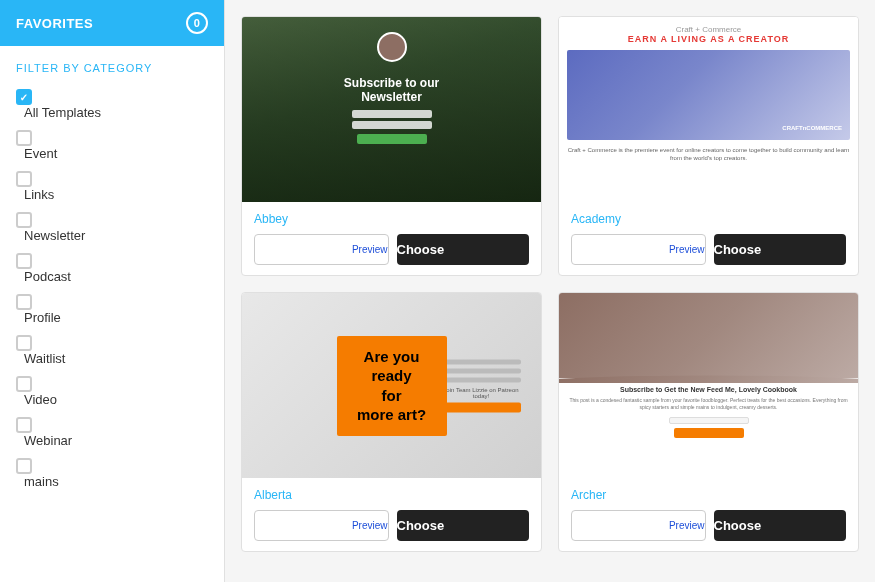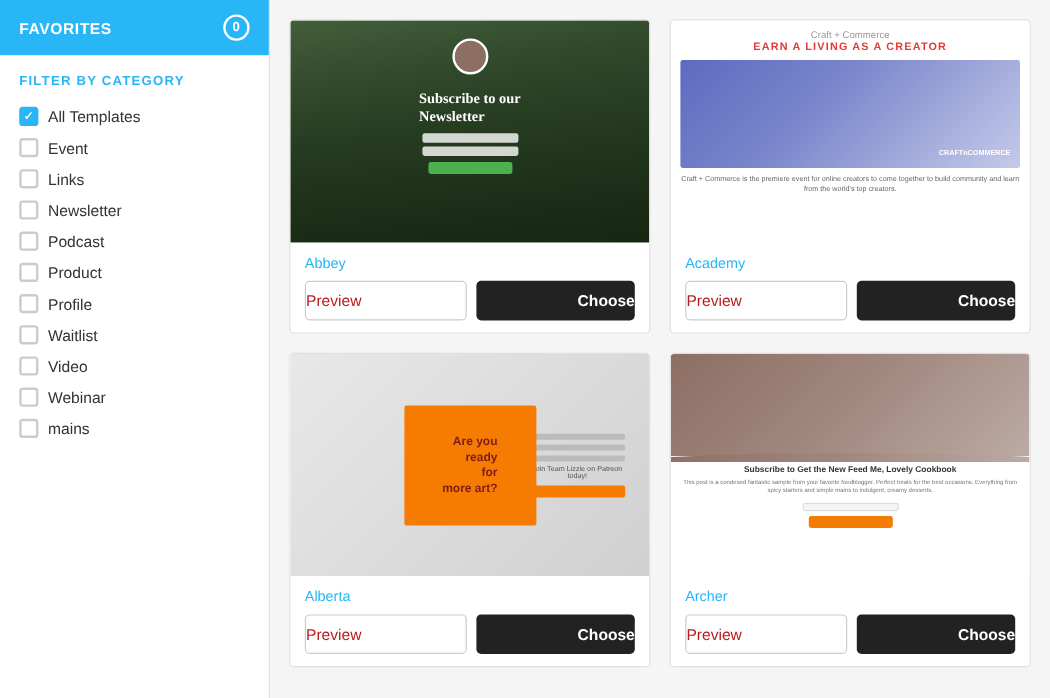--- a/index.html
+++ b/index.html
@@ -48,37 +48,38 @@
       display: flex;
       align-items: center;
       justify-content: center;
       font-size: 11px;
       font-weight: 700;
       color: #fff;
     }
 
     .filter-label {
       font-size: 11px;
-      font-weight: 700;
+      font-weight: 400;
       color: #29b6f6;
       letter-spacing: 1px;
       padding: 16px 16px 10px;
       text-transform: uppercase;
     }
 
     .category-list {
       list-style: none;
       padding: 0 16px;
     }
 
     .category-item {
       display: flex;
-      align-items: flex-end;
+      align-items: flex-start;
       padding: 5px 0;
       cursor: pointer;
+      flex-direction: column;
     }
 
     .category-item label {
       font-size: 13px;
       color: #333;
       cursor: pointer;
       margin-left: 8px;
     }
 
     .checkbox {
@@ -143,23 +144,22 @@
     }
     .preview-abbey::before {
       content: '';
       position: absolute;
       inset: 0;
       background: linear-gradient(to bottom, rgba(60,80,50,0.4) 0%, rgba(20,35,15,0.7) 100%);
     }
     .preview-abbey .subscribe-box {
       position: relative;
       z-index: 1;
-      text-align: left;
+      text-align: center;
       color: #fff;
-      font-family: Liberation Serif, serif;
     }
     .preview-abbey .subscribe-box .title {
       font-size: 12px;
       font-weight: 700;
       margin-bottom: 6px;
     }
     .preview-abbey .subscribe-box .input-fake {
       width: 80px;
       height: 8px;
       background: rgba(255,255,255,0.8);
@@ -248,24 +248,24 @@
       width: 110px;
       height: 100px;
       display: flex;
       align-items: center;
       justify-content: center;
       border-radius: 2px;
       padding: 10px;
       z-index: 1;
     }
     .preview-alberta .orange-box .art-text {
-      color: #7f1d1d;
-      font-size: 10px;
-      font-weight: 700;
-      text-align: right;
+      color: #000000;
+      font-size: 15px;
+      font-weight: 700;
+      text-align: center;
       line-height: 1.3;
     }
     .preview-alberta .side-content {
       position: absolute;
       right: 20px;
       top: 50%;
       transform: translateY(-50%);
       width: 80px;
     }
     .preview-alberta .side-line {
@@ -359,37 +359,37 @@
       display: flex;
       gap: 8px;
     }
 
     .btn-preview {
       flex: 1;
       padding: 8px 0;
       border: 1px solid #ccc;
       background: #fff;
       border-radius: 4px;
-      font-size: 13px;
-      color: #b91c1c;
+      font-size: 10px;
+      color: #1d4ed8;
       cursor: pointer;
-      text-align: left;
+      text-align: right;
     }
 
     .btn-choose {
       flex: 1;
       padding: 8px 0;
       border: none;
       background: #222;
       border-radius: 4px;
       font-size: 13px;
       font-weight: 600;
       color: #fff;
       cursor: pointer;
-      text-align: right;
+      text-align: left;
     }
 
     
     .main::-webkit-scrollbar { width: 6px; }
     .main::-webkit-scrollbar-track { background: #f0f0f0; }
     .main::-webkit-scrollbar-thumb { background: #ccc; border-radius: 3px; }
   </style>
 </head>
 <body>
 
@@ -415,24 +415,20 @@
         <span class="checkbox"></span>
         <label>Links</label>
       </li>
       <li class="category-item">
         <span class="checkbox"></span>
         <label>Newsletter</label>
       </li>
       <li class="category-item">
         <span class="checkbox"></span>
         <label>Podcast</label>
-      </li>
-      <li class="category-item">
-        <span class="checkbox"></span>
-        <label>Product</label>
       </li>
       <li class="category-item">
         <span class="checkbox"></span>
         <label>Profile</label>
       </li>
       <li class="category-item">
         <span class="checkbox"></span>
         <label>Waitlist</label>
       </li>
       <li class="category-item">

